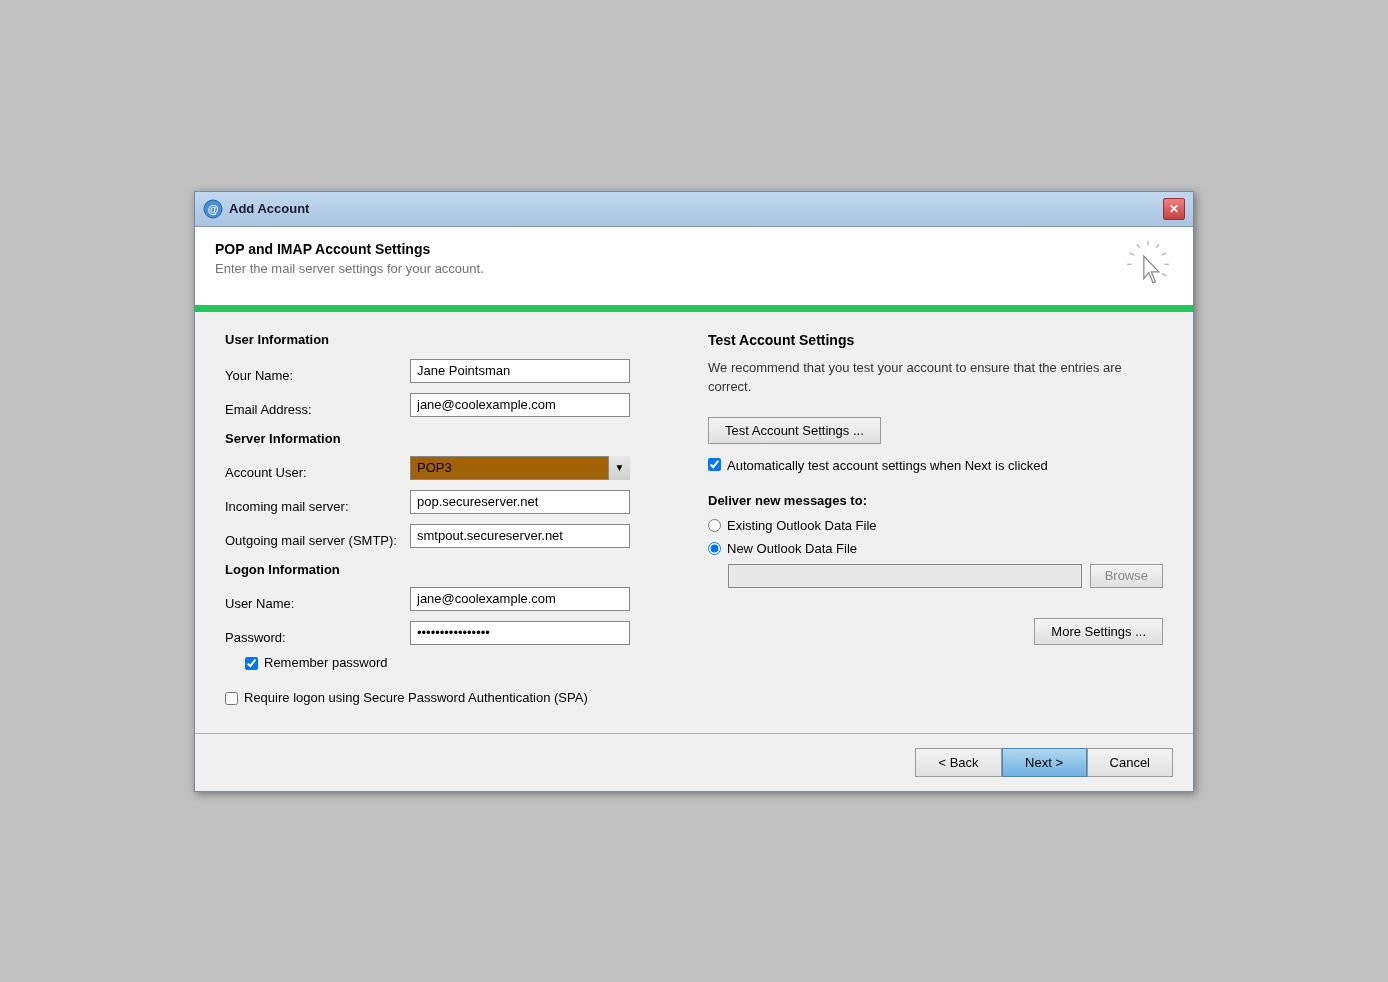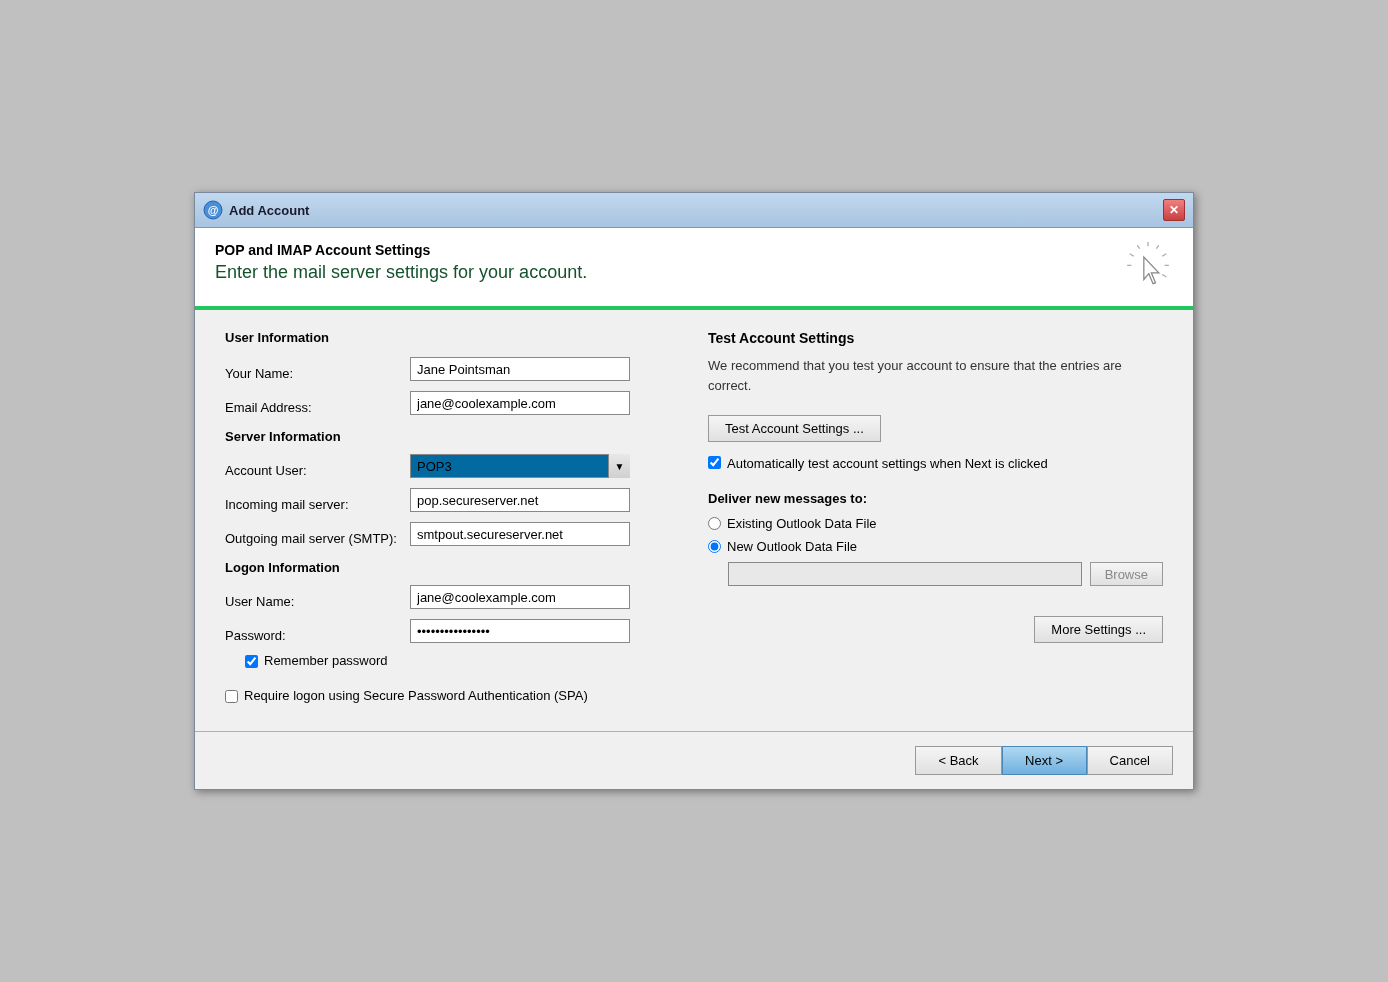--- a/index.html
+++ b/index.html
@@ -50,34 +50,34 @@
       align-items: center;
       justify-content: center;
       cursor: pointer;
       color: white;
       font-weight: bold;
       font-size: 12px;
     }
     .header-section {
       background: white;
       padding: 14px 20px;
-      border-bottom: 4px solid #22c55e;
+      border-bottom: 7px solid #22c55e;
       display: flex;
       justify-content: space-between;
       align-items: flex-start;
     }
     .header-text h2 {
       font-size: 14px;
       font-weight: bold;
       color: #000;
       margin-bottom: 4px;
     }
     .header-text p {
-      color: #14532d;
-      font-size: 18px;
+      color: #737373;
+      font-size: 13px;
     }
     .cursor-icon {
       width: 50px;
       height: 50px;
       opacity: 0.7;
     }
     .main-content {
       padding: 20px 30px;
       background: #f0f0f0;
       display: flex;
@@ -118,21 +118,21 @@
     .select-wrapper {
       position: relative;
       width: 220px;
     }
     .form-select {
       width: 220px;
       height: 24px;
       border: 1px solid #888;
       padding: 2px 6px;
       font-size: 13px;
-      background: #0369a1;
+      background: #a16207;
       appearance: none;
       cursor: pointer;
       outline: none;
     }
     .select-arrow {
       position: absolute;
       right: 0;
       top: 0;
       width: 22px;
       height: 24px;

